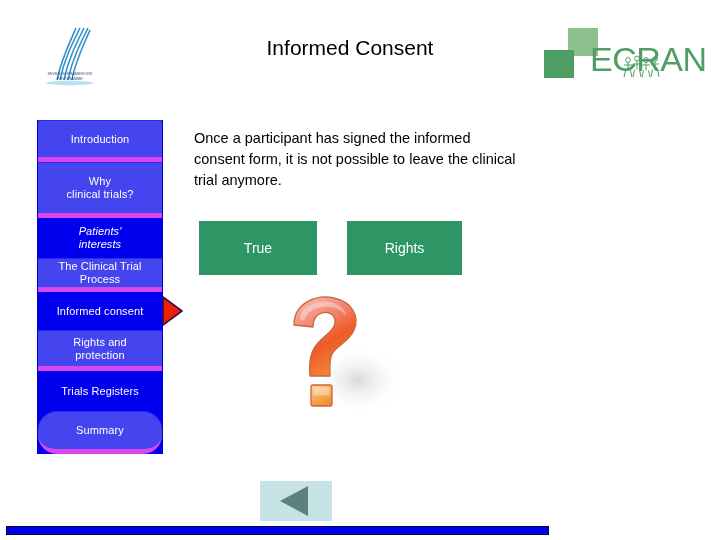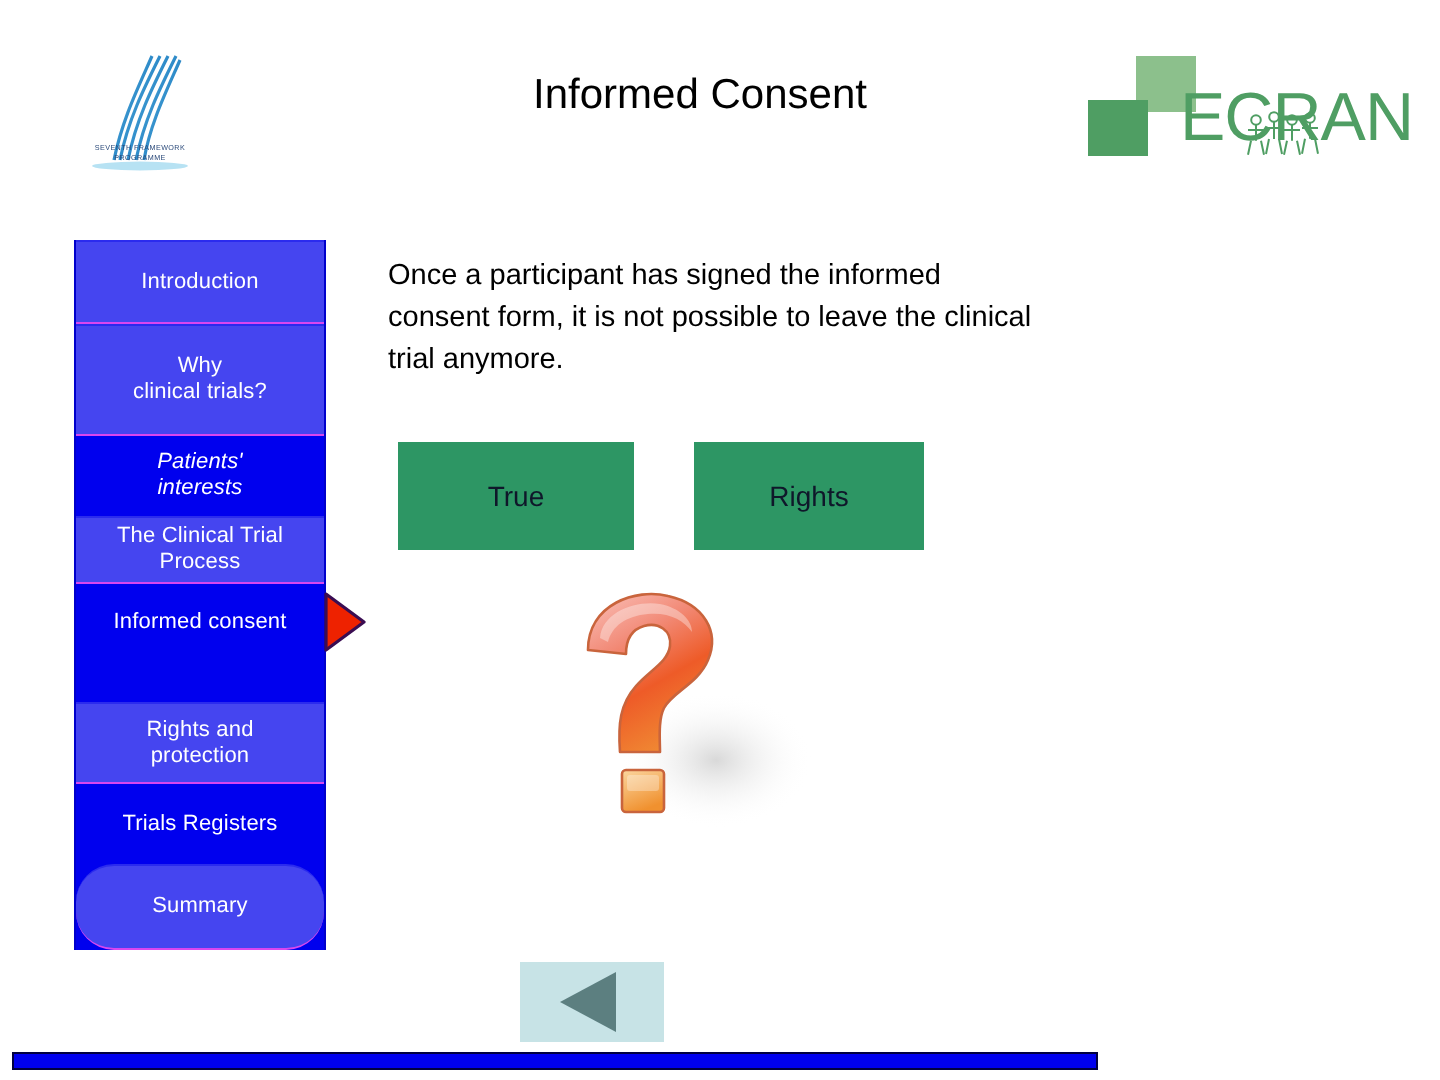--- a/index.html
+++ b/index.html
@@ -119,21 +119,21 @@
     line-height: 13px;
     text-align: center;
     display: flex;
     align-items: center;
     justify-content: center;
     letter-spacing: .1px;
   }
   .nav-item.light {
     background: #4545f0;
     border-top: 1px solid #2b2bee;
-    border-bottom: 1px solid #d946ef;
+    border-bottom: 5px solid #d946ef;
   }
   .nav-item.dark {
     background: #0000ee;
   }
   .marker {
     position: absolute;
     left: 124px;
     top: 50%;
     transform: translateY(-50%);
     width: 0; height: 0;
@@ -149,21 +149,21 @@
     font-size: 14.5px;
     line-height: 21px;
     color: #000000;
     font-family: "Liberation Sans", sans-serif;
   }
 
   
   .answer-btn {
     position: absolute;
     background: #2d9664;
-    color: #0f172a;
+    color: #ffffff;
     font-size: 14px;
     display: flex;
     align-items: center;
     justify-content: center;
     font-family: "Liberation Sans", sans-serif;
   }
   #btn-true  { left: 199px; top: 221px; width: 118px; height: 54px; }
   #btn-false { left: 347px; top: 221px; width: 115px; height: 54px; }
 
   
@@ -282,21 +282,21 @@
 Process</span>
       </div>
       <div class="nav-item dark" style="height: 38px;">
         <span style="white-space: pre-line;">Informed consent</span>
         <div class="marker" style="margin-top: -15px;">
           <svg width="22" height="30" viewBox="0 0 22 30" xmlns="http://www.w3.org/2000/svg">
             <path d="M1 1 L20 15 L1 29 Z" fill="#ee2200" stroke="#3a0d52" stroke-width="1.6" stroke-linejoin="round"></path>
           </svg>
         </div>
       </div>
-      <div class="nav-item light" style="height: 41px; margin-top: 21px;">
+      <div class="nav-item light" style="height: 41px;">
         <span style="white-space: pre-line;">Rights and
 protection</span>
       </div>
       <div class="nav-item dark" style="height: 40px;">
         <span style="white-space: pre-line;">Trials Registers</span>
       </div>
       <div class="nav-item light" style="height: 43px; border-radius: 19px;">
         <span style="white-space: pre-line;">Summary</span>
       </div>
     </div>

